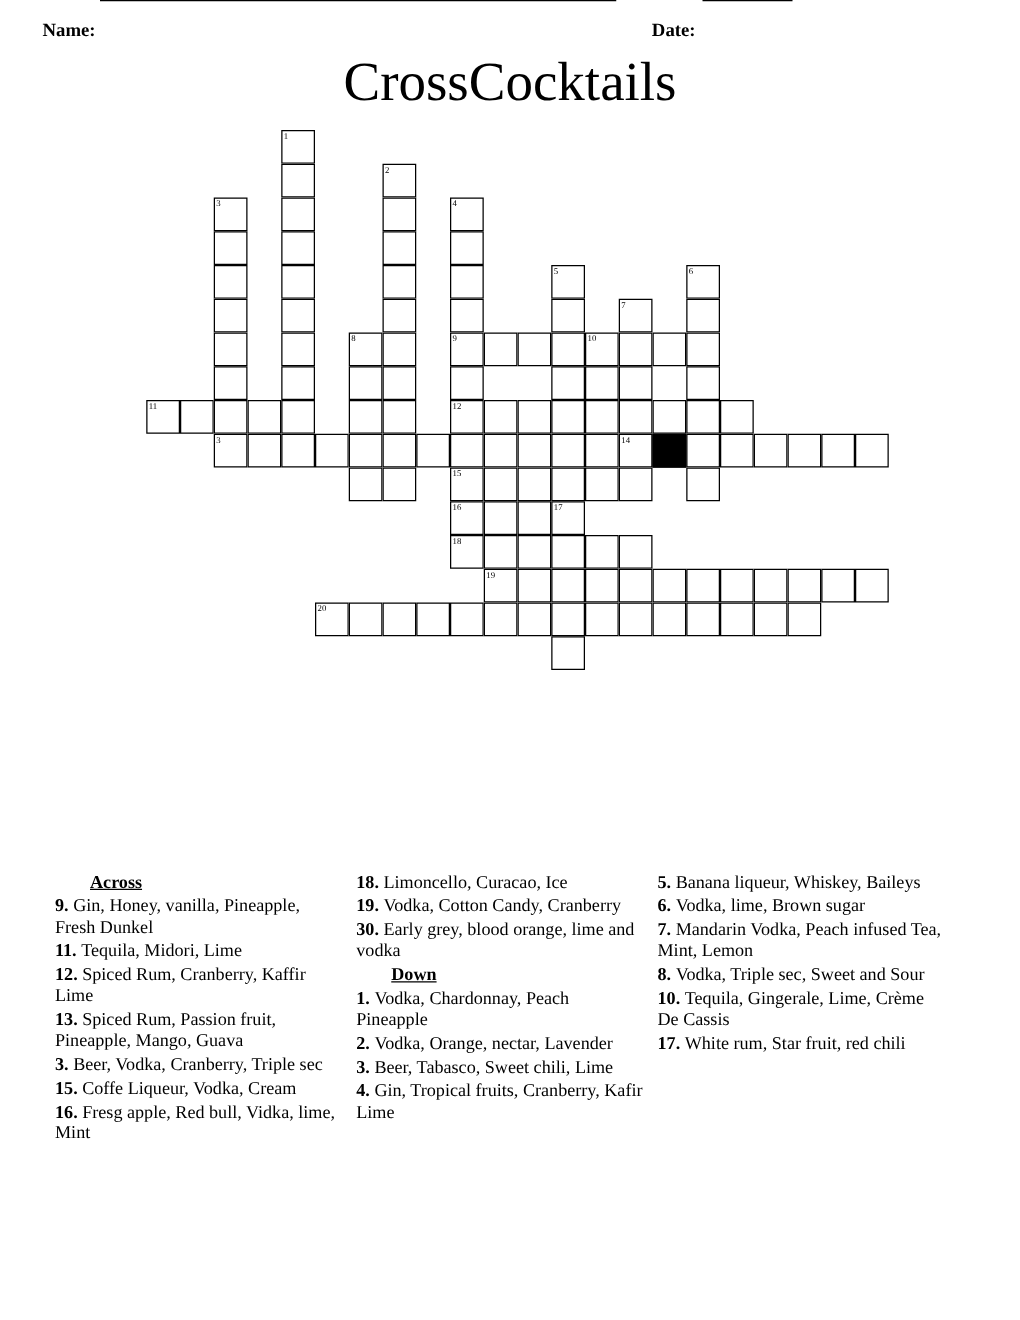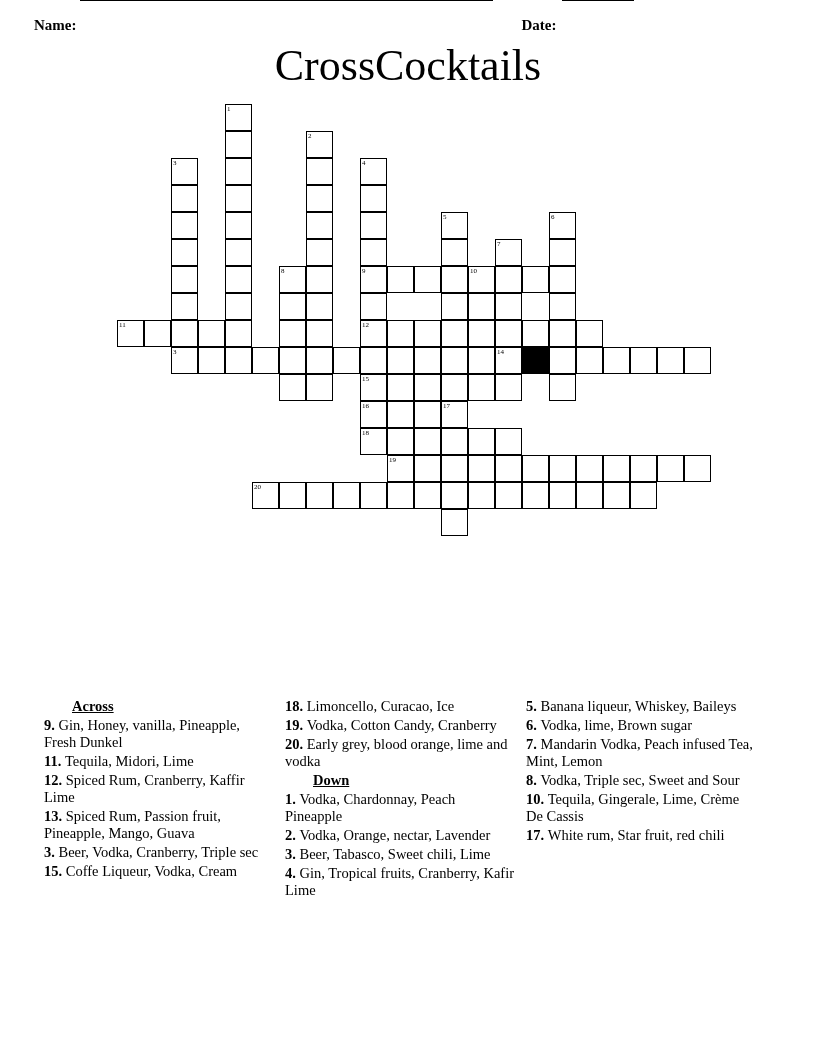--- a/index.html
+++ b/index.html
@@ -313,25 +313,26 @@
 
   <div id="clues">
     <div class="clue-col">
         <div class="clue-heading">Across</div>
         <div class="clue"><span class="cnum">9. </span><span>Gin, Honey, vanilla, Pineapple, Fresh Dunkel</span></div>
         <div class="clue"><span class="cnum">11. </span><span>Tequila, Midori, Lime</span></div>
         <div class="clue"><span class="cnum">12. </span><span>Spiced Rum, Cranberry, Kaffir Lime</span></div>
         <div class="clue"><span class="cnum">13. </span><span>Spiced Rum, Passion fruit, Pineapple, Mango, Guava</span></div>
         <div class="clue"><span class="cnum">3. </span><span>Beer, Vodka, Cranberry, Triple sec</span></div>
         <div class="clue"><span class="cnum">15. </span><span>Coffe Liqueur, Vodka, Cream</span></div>
+        <div class="clue"><span class="cnum">16. </span><span>Fresg apple, Red bull, Vidka, lime, Mint</span></div>
       </div>
     <div class="clue-col">
         <div class="clue"><span class="cnum">18. </span><span>Limoncello, Curacao, Ice</span></div>
         <div class="clue"><span class="cnum">19. </span><span>Vodka, Cotton Candy, Cranberry</span></div>
-        <div class="clue"><span class="cnum">20. </span><span>Early grey, blood orange, lime and vodka</span></div>
+        <div class="clue"><span class="cnum">30. </span><span>Early grey, blood orange, lime and vodka</span></div>
         <div class="clue-heading">Down</div>
         <div class="clue"><span class="cnum">1. </span><span>Vodka, Chardonnay, Peach Pineapple</span></div>
         <div class="clue"><span class="cnum">2. </span><span>Vodka, Orange, nectar, Lavender</span></div>
         <div class="clue"><span class="cnum">3. </span><span>Beer, Tabasco, Sweet chili, Lime</span></div>
         <div class="clue"><span class="cnum">4. </span><span>Gin, Tropical fruits, Cranberry, Kafir Lime</span></div>
       </div>
     <div class="clue-col">
         <div class="clue"><span class="cnum">5. </span><span>Banana liqueur, Whiskey, Baileys</span></div>
         <div class="clue"><span class="cnum">6. </span><span>Vodka, lime, Brown sugar</span></div>
         <div class="clue"><span class="cnum">7. </span><span>Mandarin Vodka, Peach infused Tea, Mint, Lemon</span></div>

